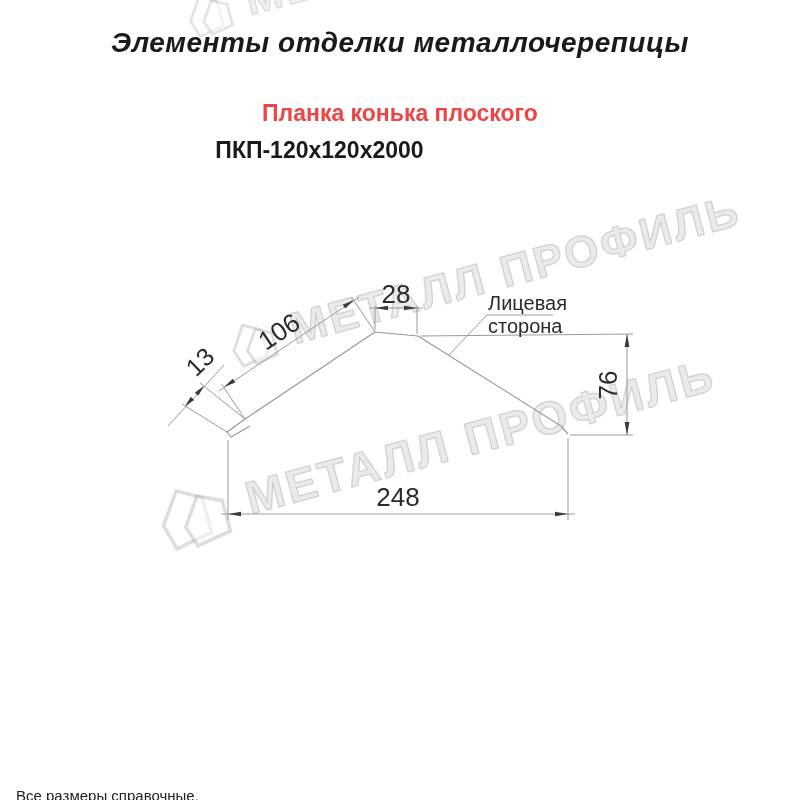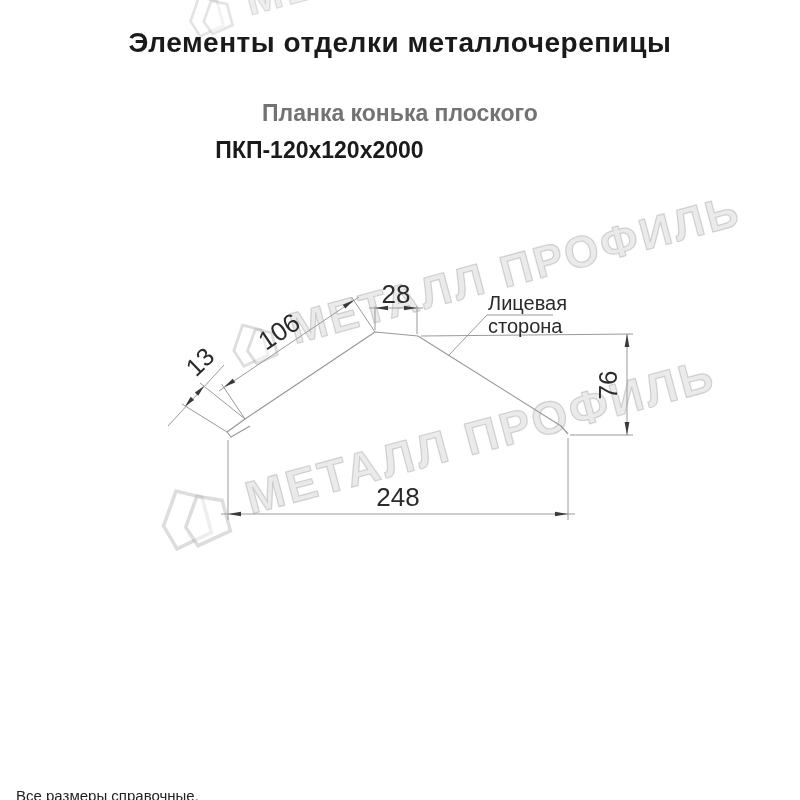--- a/index.html
+++ b/index.html
@@ -1,21 +1,21 @@
 <!DOCTYPE html>
 <html><head>
 <meta charset="utf-8">
 <style>
   html,body{margin:0;padding:0;background:#ffffff;}
   #page{position:relative;width:800px;height:800px;background:#ffffff;overflow:hidden;
         font-family:"Liberation Sans","DejaVu Sans",sans-serif;}
   .title{position:absolute;left:0;top:27px;width:800px;text-align:center;
-         font-size:28px;font-weight:bold;color:#1a1a1a;letter-spacing:0.5px;}
+         font-size:28px;font-weight:bold;color:#1a1a1a;letter-spacing:0.5px;font-style:italic;}
   .subtitle1{position:absolute;left:0;top:100px;width:800px;text-align:center;
-         font-size:23px;font-weight:bold;color:#737373;}
+         font-size:23px;font-weight:bold;color:#ef4444;}
   .subtitle2{position:absolute;left:0;top:137px;width:639px;text-align:center;
          font-size:23px;font-weight:bold;color:#1a1a1a;}
   .footnote{position:absolute;left:16px;font-size:15px;color:#222222;white-space:nowrap;margin-top:40px;}
   .fn1{top:747px;} .fn2{top:765px;}
 
   
   .wm{position:absolute;display:flex;align-items:center;gap:10px;
       transform:rotate(-15deg);pointer-events:none;}
   .wm .wm-text{font-weight:bold;font-size:44px;letter-spacing:3px;white-space:nowrap;
       color:rgba(215,215,215,0.20);

